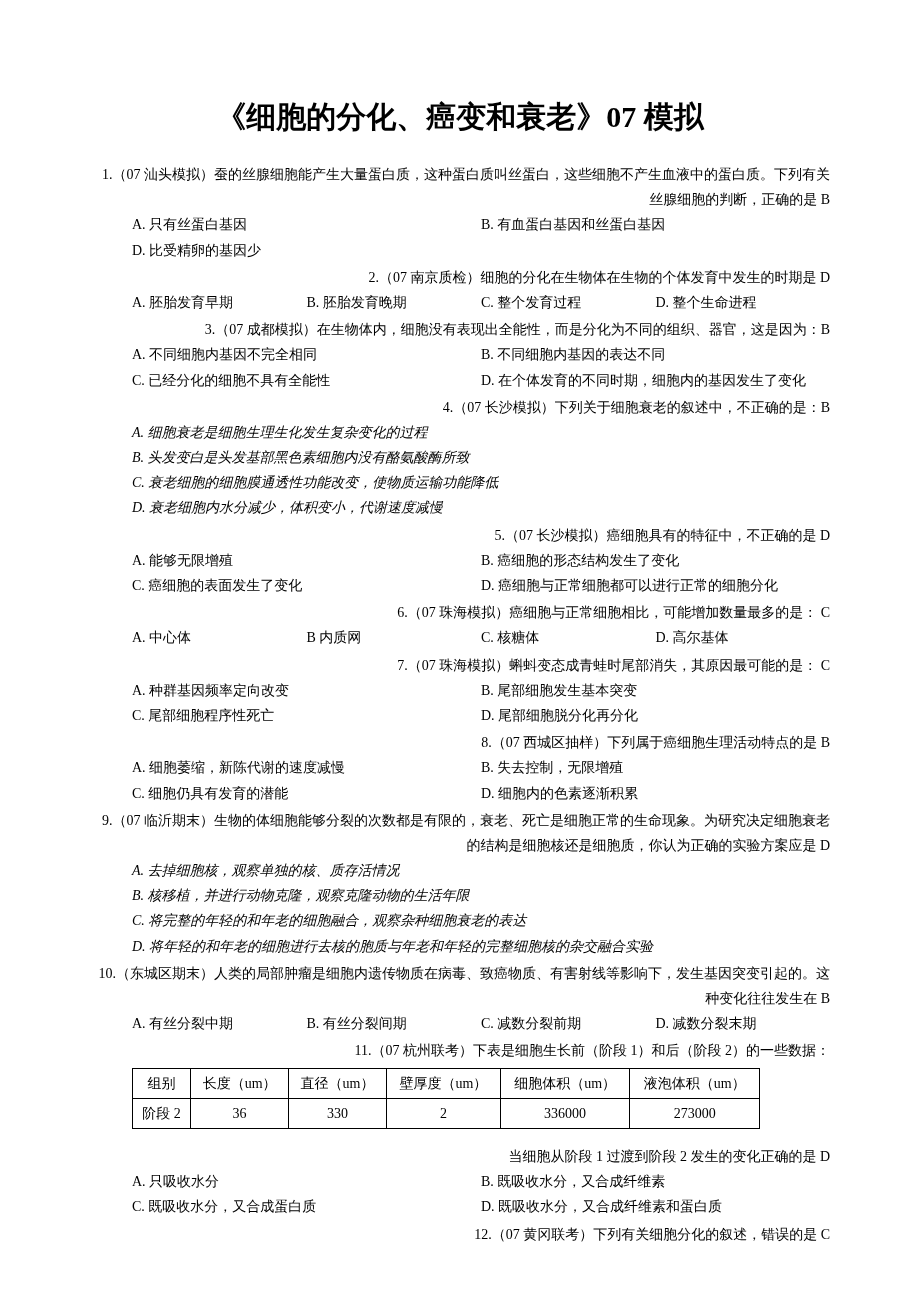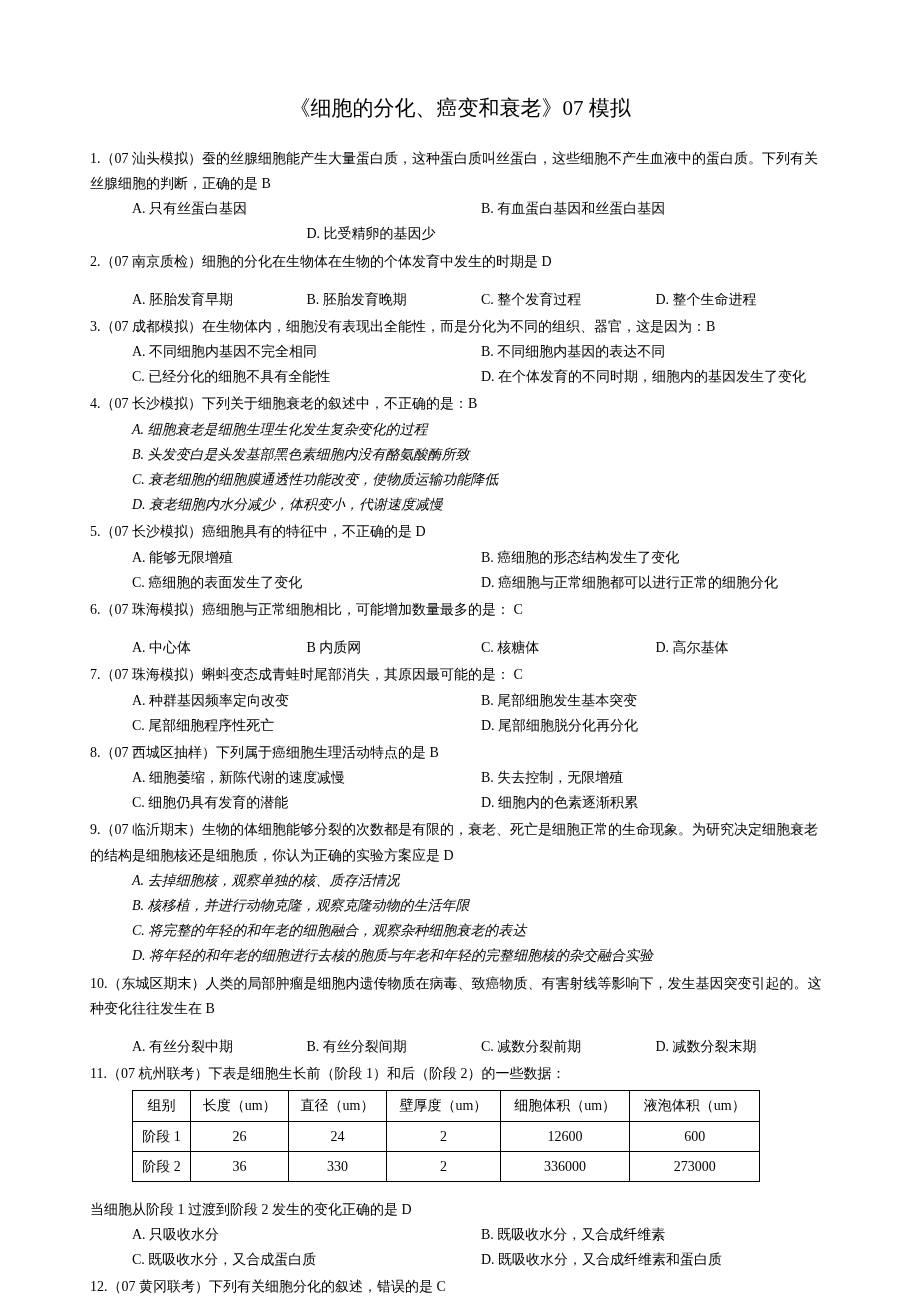--- a/index.html
+++ b/index.html
@@ -10,36 +10,35 @@
     color: #000;
     width: 920px;
   }
   .page {
     padding: 90px 90px 60px 90px;
     font-size: 14px;
     line-height: 1.8;
   }
   .title {
     text-align: center;
-    font-size: 21px;
-    font-weight: normal;
+    font-size: 30px;
+    font-weight: bold;
     margin-bottom: 18px;
     font-family: "SimSun", "宋体", serif;
   }
   .q-block { margin-bottom: 2px; }
-  .q-text { text-align: left; }
+  .q-text { text-align: right; }
   .opt-row {
     display: flex;
     flex-wrap: wrap;
     padding-left: 42px;
-    justify-content: center;
   }
   .opt-row .opt { white-space: pre; }
   .opt-row.c2 .opt { width: 50%; }
-  .opt-row.c4 .opt { width: 25%; margin-top: 13px; }
+  .opt-row.c4 .opt { width: 25%; }
   .opt-row.c1 .opt { width: 100%; font-style: italic; }
   table.data {
     border-collapse: collapse;
     margin: 4px 0 4px 42px;
     width: 628px;
   }
   table.data th, table.data td {
     border: 1px solid #000;
     padding: 2px 6px;
     text-align: center;
@@ -176,28 +175,20 @@
             <th>组别</th>
             <th>长度（um）</th>
             <th>直径（um）</th>
             <th>壁厚度（um）</th>
             <th>细胞体积（um）</th>
             <th>液泡体积（um）</th>
           </tr>
         </thead>
       <tbody id="q11-body">
           <tr>
-            <td>阶段 1</td>
-            <td>26</td>
-            <td>24</td>
-            <td>2</td>
-            <td>12600</td>
-            <td>600</td>
-          </tr>
-          <tr>
             <td>阶段 2</td>
             <td>36</td>
             <td>330</td>
             <td>2</td>
             <td>336000</td>
             <td>273000</td>
           </tr>
         </tbody>
     </table>
     <div class="q-text post-table">当细胞从阶段 1 过渡到阶段 2 发生的变化正确的是  D</div>

